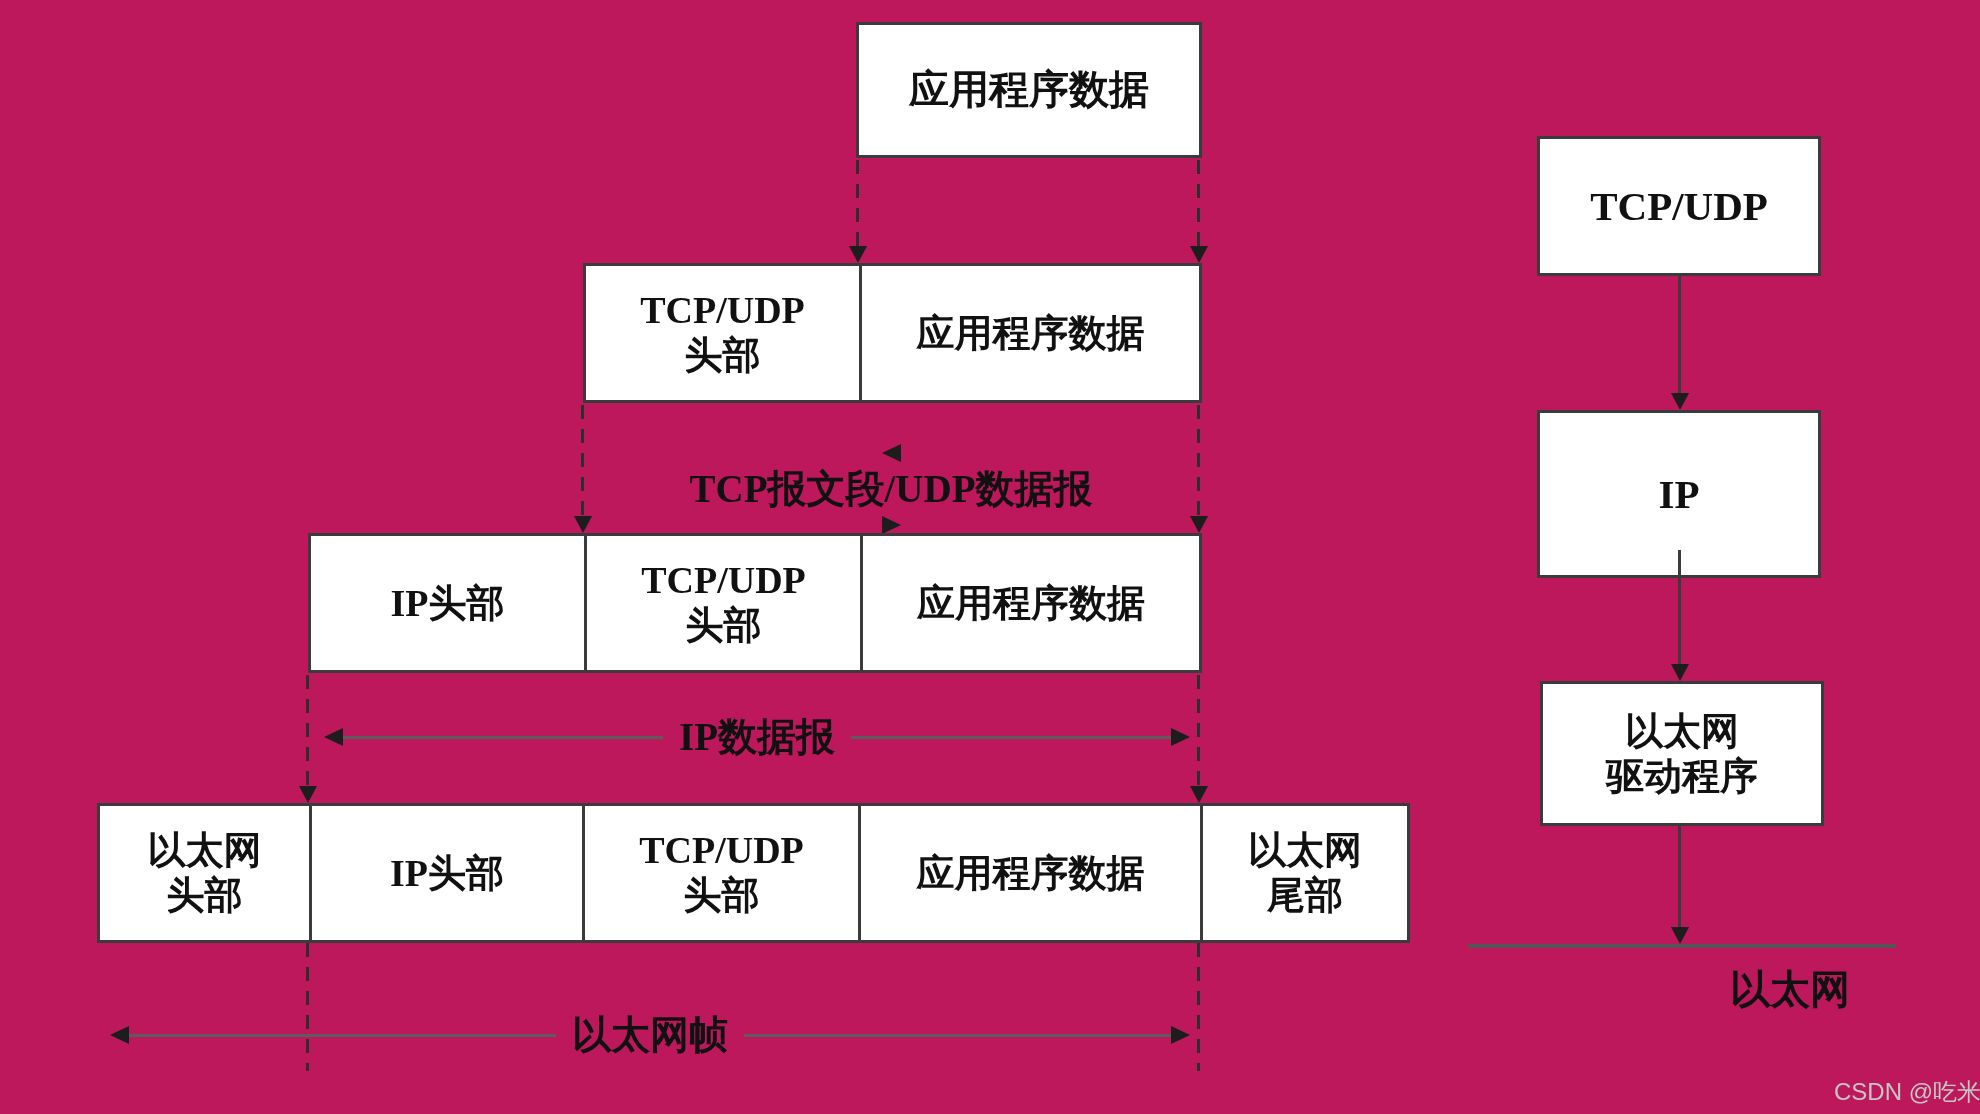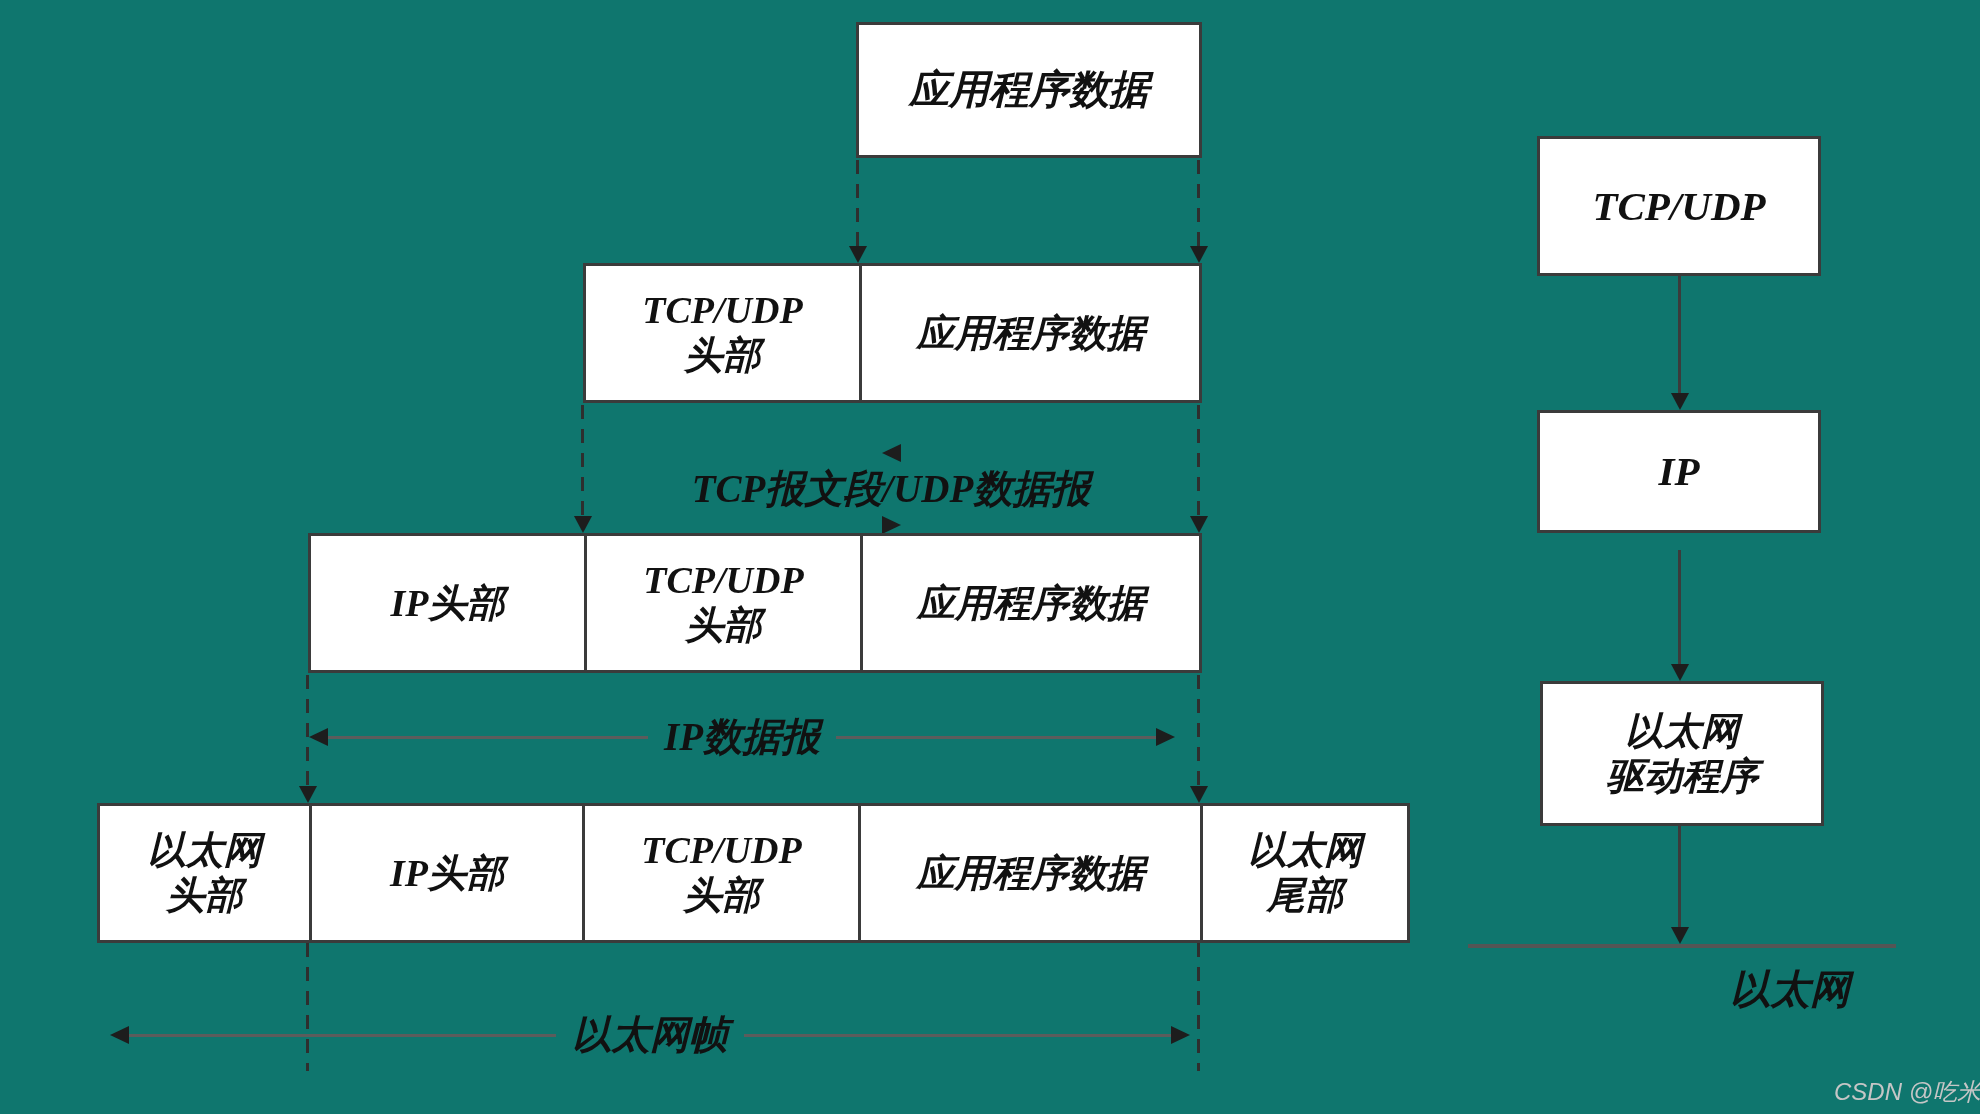--- a/index.html
+++ b/index.html
@@ -4,25 +4,24 @@
 <style>
   html, body {
     margin: 0;
     padding: 0;
     background: #ffffff;
   }
   .canvas {
     position: relative;
     width: 1980px;
     height: 1114px;
-    background: #0f766e;
+    background: #be185d;
     overflow: hidden;
     font-family: "Liberation Serif", "DejaVu Serif", serif;
     color: #111111;
-    font-style: italic;
   }
 
   
   .box {
     position: absolute;
     border: 3px solid #3b3b3b;
     box-sizing: border-box;
     display: flex;
     align-items: center;
     justify-content: center;
@@ -159,21 +158,21 @@
     <div class="cell" style="width:276px;">TCP/UDP
 头部</div>
     <div class="cell" style="flex:1;">应用程序数据</div>
   </div>
 
   <div class="vdash" style="left:306px; top:675px; height:112px;"></div>
   <div class="vdash" style="left:1197px; top:675px; height:112px;"></div>
   <div class="arr-down" style="left:299px; top:786px;"></div>
   <div class="arr-down" style="left:1190px; top:786px;"></div>
 
-  <div class="measure" style="left:309px; top:711px; width:866px;">
+  <div class="measure" style="left:324px; top:711px; width:866px;">
     <div class="m-arr-l"></div>
     <div class="m-line"></div>
     <div class="m-text">IP数据报</div>
     <div class="m-line"></div>
     <div class="m-arr-r"></div>
   </div>
 
   <div class="row" style="left:97px; top:803px; width:1313px; height:140px;">
     <div class="cell" style="width:209px;">以太网
 头部</div>
@@ -195,21 +194,21 @@
     <div class="m-line"></div>
     <div class="m-arr-r"></div>
   </div>
 
 
   <div class="box" style="left:1537px; top:136px; width:284px; height:140px; font-size:41px;">TCP/UDP</div>
 
   <div class="vline" style="left:1678px; top:276px; height:118px;"></div>
   <div class="arr-down" style="left:1671px; top:393px;"></div>
 
-  <div class="box" style="left:1537px; top:410px; width:284px; height:123px; font-size:41px;">IP</div>
+  <div class="box" style="left:1537px; top:410px; width:284px; height:168px; font-size:41px;">IP</div>
 
   <div class="vline" style="left:1678px; top:550px; height:115px;"></div>
   <div class="arr-down" style="left:1671px; top:664px;"></div>
 
   <div class="box" style="left:1540px; top:681px; width:284px; height:145px;">以太网
 驱动程序</div>
 
   <div class="vline" style="left:1678px; top:826px; height:102px;"></div>
   <div class="arr-down" style="left:1671px; top:927px;"></div>
 

